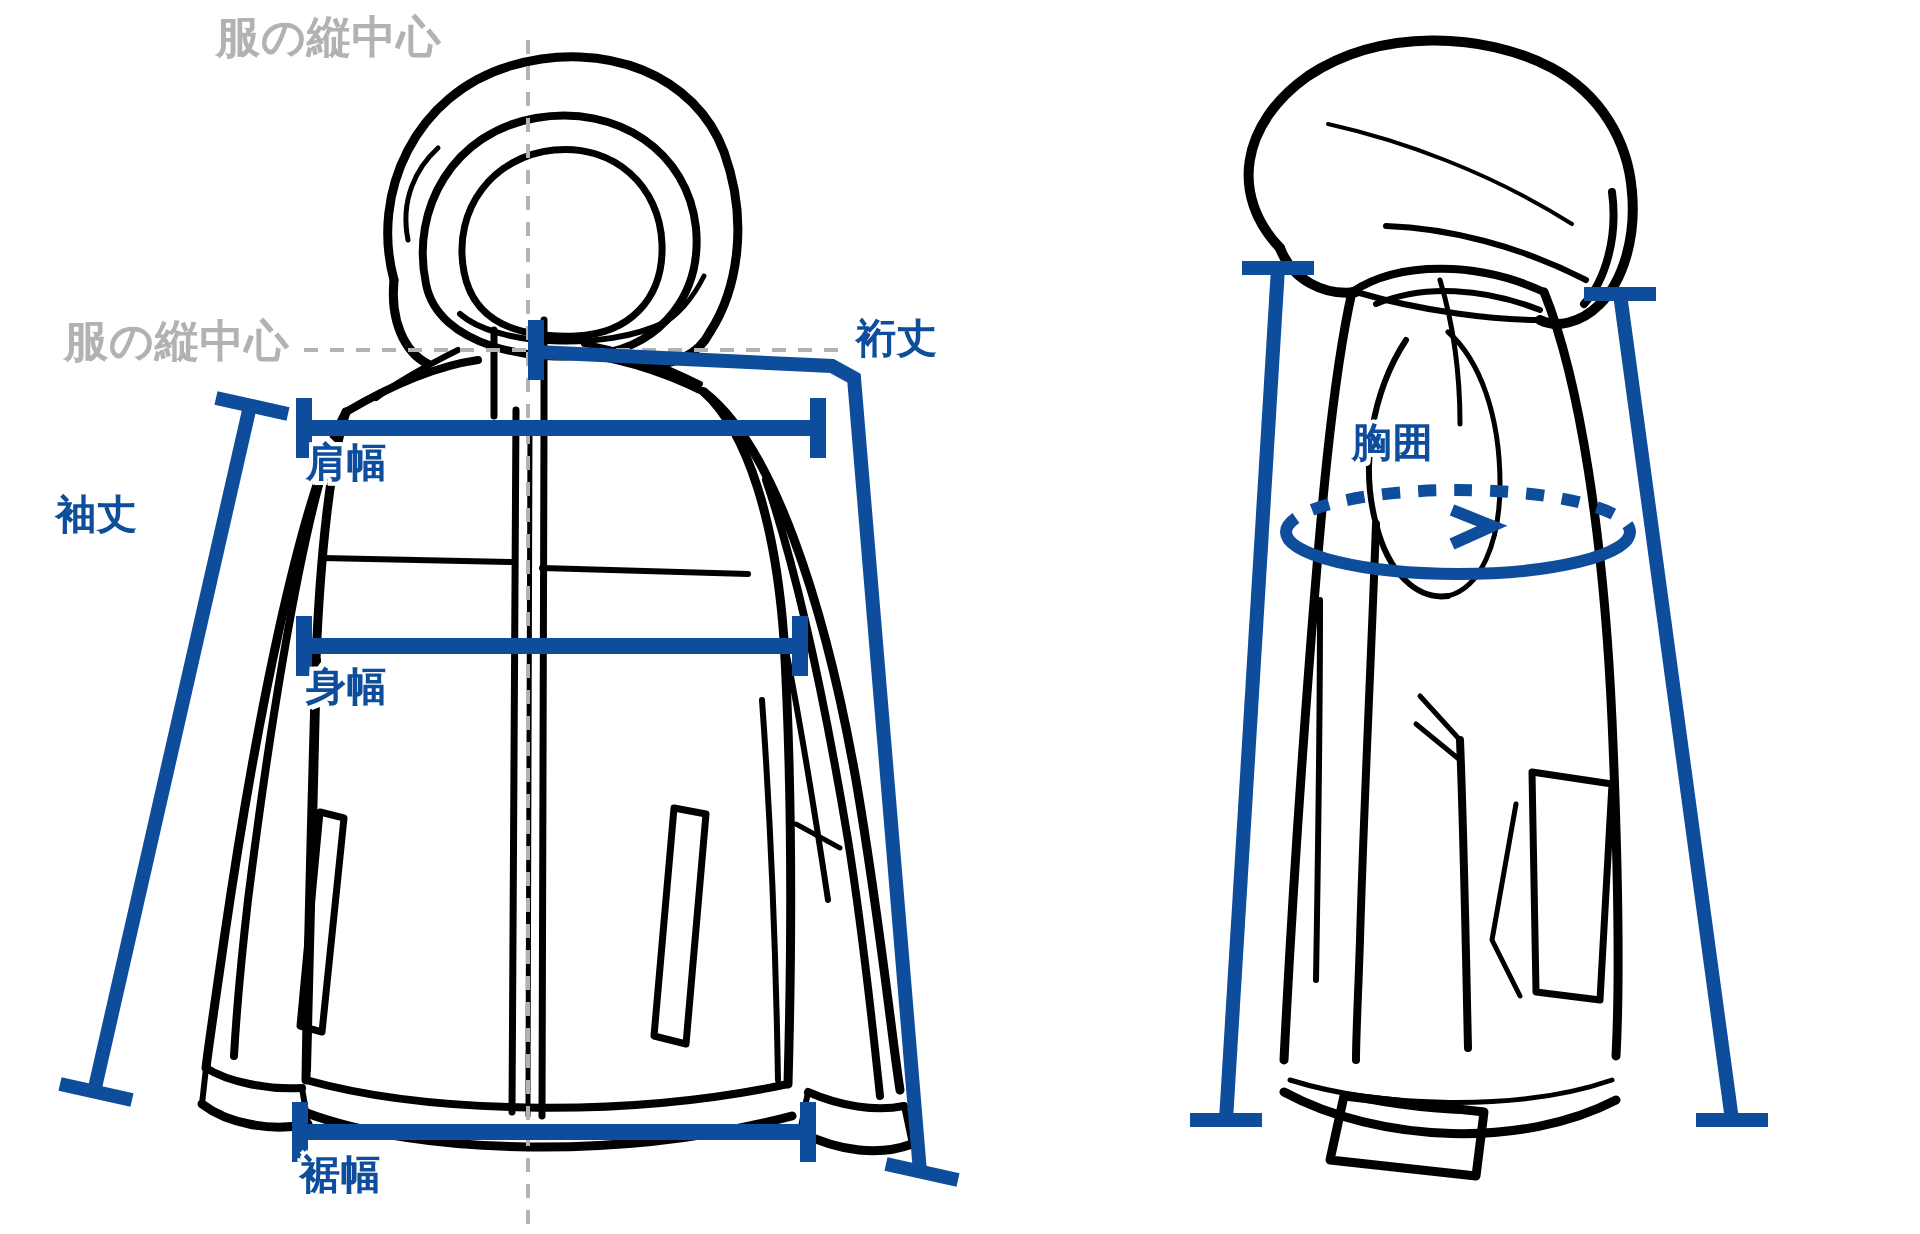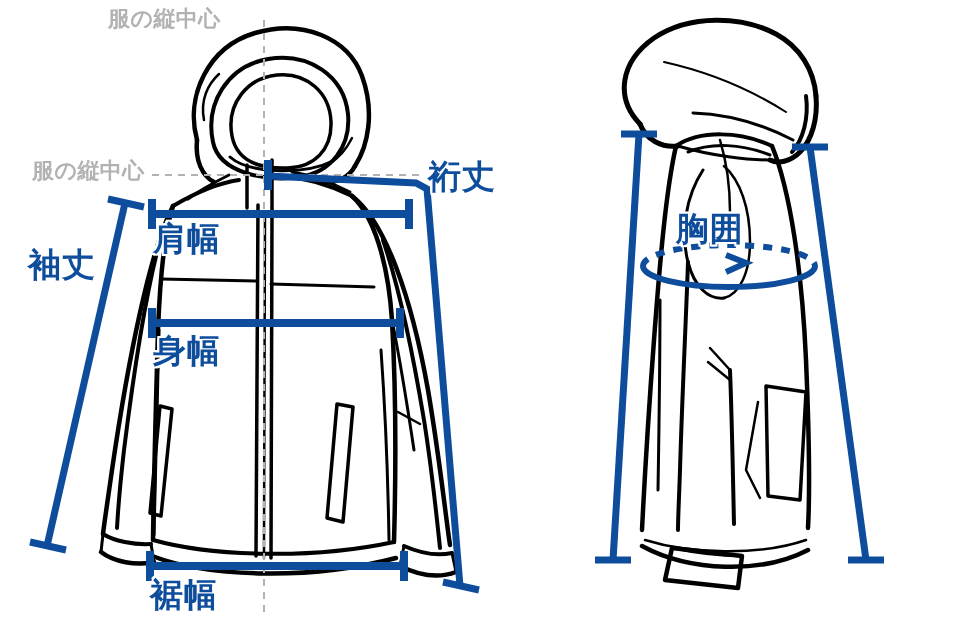--- a/index.html
+++ b/index.html
@@ -26,21 +26,21 @@
   }
   .lbl {
     position: absolute;
     font-weight: bold;
     white-space: nowrap;
     line-height: 1;
     letter-spacing: 0.02em;
   }
   .lbl-blue {
     color: #0d4d9c;
-    font-size: 33px;
+    font-size: 20px;
     text-shadow:
       -2px -2px 0 #fff,  2px -2px 0 #fff,
       -2px  2px 0 #fff,  2px  2px 0 #fff,
       -2px  0   0 #fff,  2px  0   0 #fff,
        0   -2px 0 #fff,  0    2px 0 #fff;
   }
   .lbl-gray {
     color: #b2b2b2;
     font-size: 22px;
     text-shadow:

